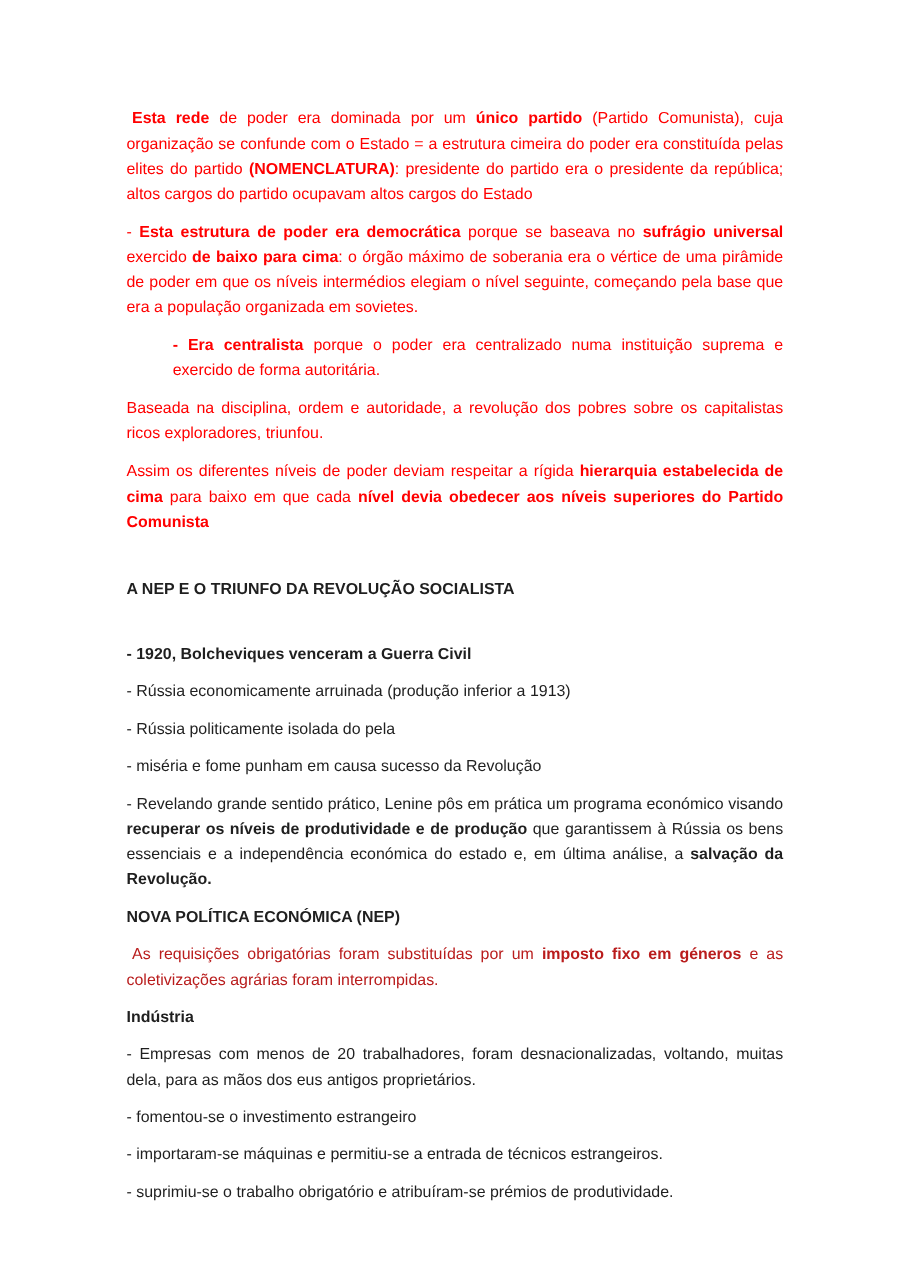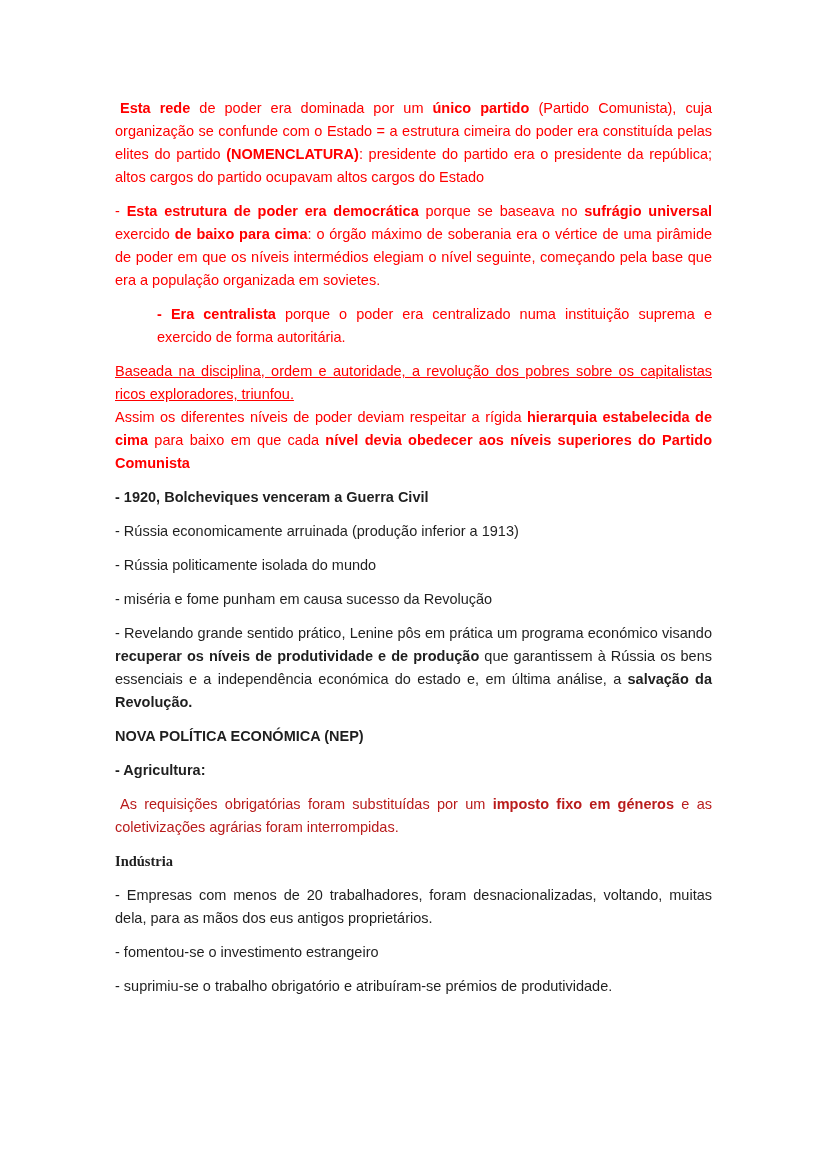--- a/index.html
+++ b/index.html
@@ -17,42 +17,43 @@
     font-family: "Liberation Sans", sans-serif;
     font-size: 14.5px;
     line-height: 23px;
     color: #1f1f1f;
     overflow: hidden;
   }
   .para {
     margin: 0 0 11px 0;
     text-align: justify;
   }
-  .para.tight { margin-bottom: 0; text-decoration: underline; }
+  .para.tight { margin-bottom: 12px; }
   .para.gap-before { margin-top: 38px; }
   .para.gap-after { margin-bottom: 36px; }
   .para.indent { text-indent: 5px; }
   .para b { font-weight: bold; }
 </style>
 </head>
 <body>
 
 <div class="page">
   <div>
       <p class="para indent" style="color: rgb(255, 0, 0);"><b>Esta rede</b><span> de poder era dominada por um </span><b>único partido</b><span> (Partido Comunista), cuja organização se confunde com o Estado = a estrutura cimeira do poder era constituída pelas elites do partido </span><b>(NOMENCLATURA)</b><span>: presidente do partido era o presidente da república; altos cargos do partido ocupavam altos cargos do Estado</span></p>
       <p class="para" style="color: rgb(255, 0, 0);"><span>- </span><b>Esta estrutura de poder era democrática</b><span> porque se baseava no </span><b>sufrágio universal</b><span> exercido </span><b>de baixo para cima</b><span>: o órgão máximo de soberania era o vértice de uma pirâmide de poder em que os níveis intermédios elegiam o nível seguinte, começando pela base que era a população organizada em sovietes.</span></p>
       <p class="para" style="color: rgb(255, 0, 0); margin-left: 42px;"><b>- Era centralista</b><span> porque o poder era centralizado numa instituição suprema e exercido de forma autoritária.</span></p>
       <p class="para tight" style="color: rgb(255, 0, 0);"><span>Baseada na disciplina, ordem e autoridade, a revolução dos pobres sobre os capitalistas ricos exploradores, triunfou.</span></p>
       <p class="para" style="color: rgb(255, 0, 0);"><span>Assim os diferentes níveis de poder deviam respeitar a rígida </span><b>hierarquia estabelecida de cima</b><span> para baixo em que cada </span><b>nível devia obedecer aos níveis superiores do Partido Comunista</b></p>
+      <p class="para gap-before gap-after" style="color: rgb(31, 31, 31);"><b>A NEP E O TRIUNFO DA REVOLUÇÃO SOCIALISTA</b></p>
       <p class="para" style="color: rgb(31, 31, 31); font-weight: bold;"><span>- 1920, Bolcheviques venceram a Guerra Civil</span></p>
       <p class="para" style="color: rgb(31, 31, 31);"><span>- Rússia economicamente arruinada (produção inferior a 1913)</span></p>
-      <p class="para" style="color: rgb(31, 31, 31);"><span>- Rússia politicamente isolada do mundo</span></p>
+      <p class="para" style="color: rgb(31, 31, 31);"><span>- Rússia politicamente isolada do pela</span></p>
       <p class="para" style="color: rgb(31, 31, 31);"><span>- miséria e fome punham em causa sucesso da Revolução</span></p>
       <p class="para" style="color: rgb(31, 31, 31);"><span>- Revelando grande sentido prático, Lenine pôs em prática um programa económico visando </span><b>recuperar os níveis de produtividade e de produção</b><span> que garantissem à Rússia os bens essenciais e a independência económica do estado e, em última análise, a </span><b>salvação da Revolução.</b></p>
       <p class="para" style="color: rgb(31, 31, 31);"><b>NOVA POLÍTICA ECONÓMICA (NEP)</b></p>
-      <p class="para" style="color: rgb(31, 31, 31);"><b>- Agricultura:</b></p>
       <p class="para indent" style="color: #b91c1c;"><span>As requisições obrigatórias foram substituídas por um </span><b>imposto fixo em géneros</b><span> e as coletivizações agrárias foram interrompidas.</span></p>
-      <p class="para" style="color: rgb(31, 31, 31); font-family: Liberation Serif, serif;"><b>Indústria</b></p>
+      <p class="para" style="color: rgb(31, 31, 31);"><b>Indústria</b></p>
       <p class="para" style="color: rgb(31, 31, 31);"><span>- Empresas com menos de 20 trabalhadores, foram desnacionalizadas, voltando, muitas dela, para as mãos dos eus antigos proprietários.</span></p>
       <p class="para" style="color: rgb(31, 31, 31);"><span>- fomentou-se o investimento estrangeiro</span></p>
+      <p class="para" style="color: rgb(31, 31, 31);"><span>- importaram-se máquinas e permitiu-se a entrada de técnicos estrangeiros.</span></p>
       <p class="para" style="color: rgb(31, 31, 31);"><span>- suprimiu-se o trabalho obrigatório e atribuíram-se prémios de produtividade.</span></p>
     </div>
 </div>
 
 </body></html>

